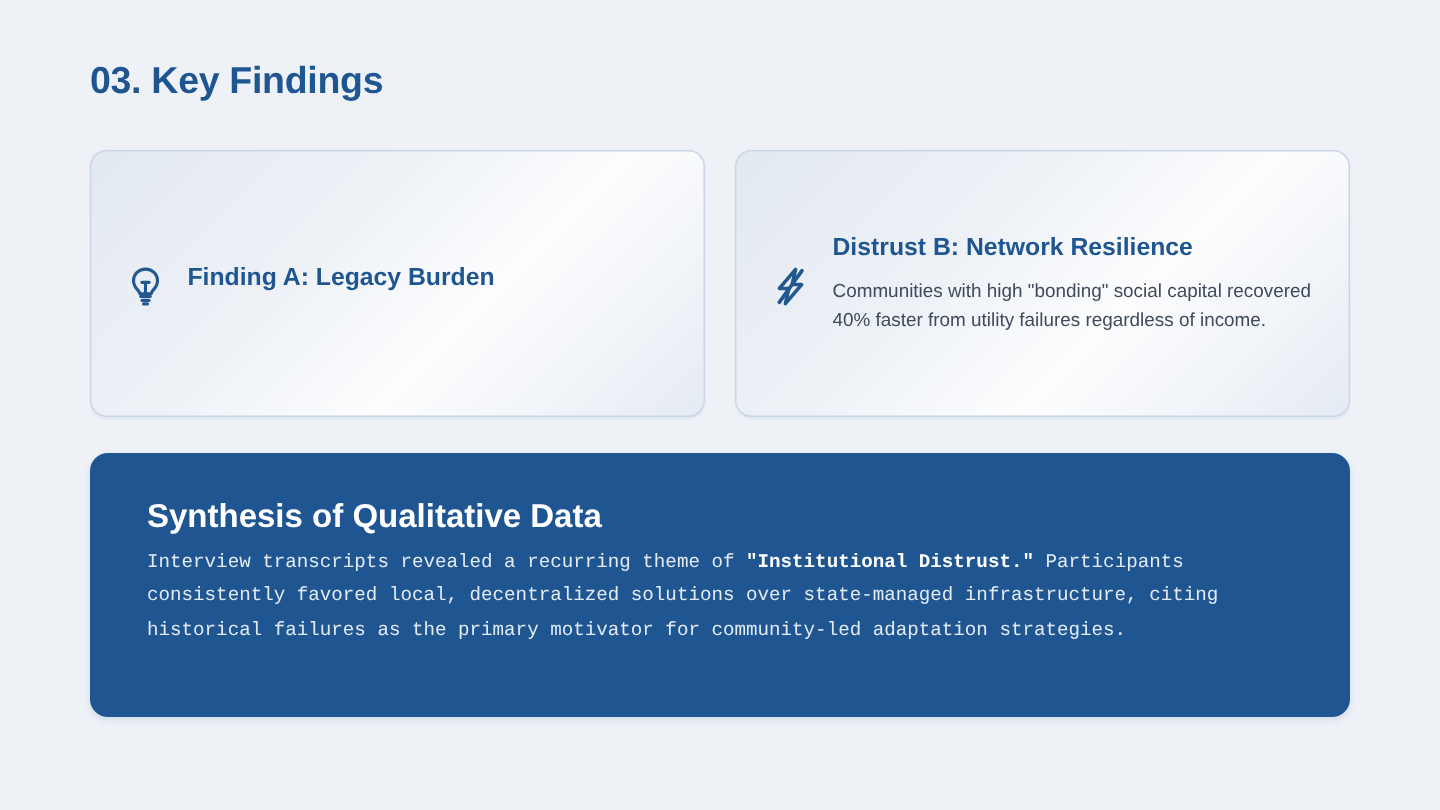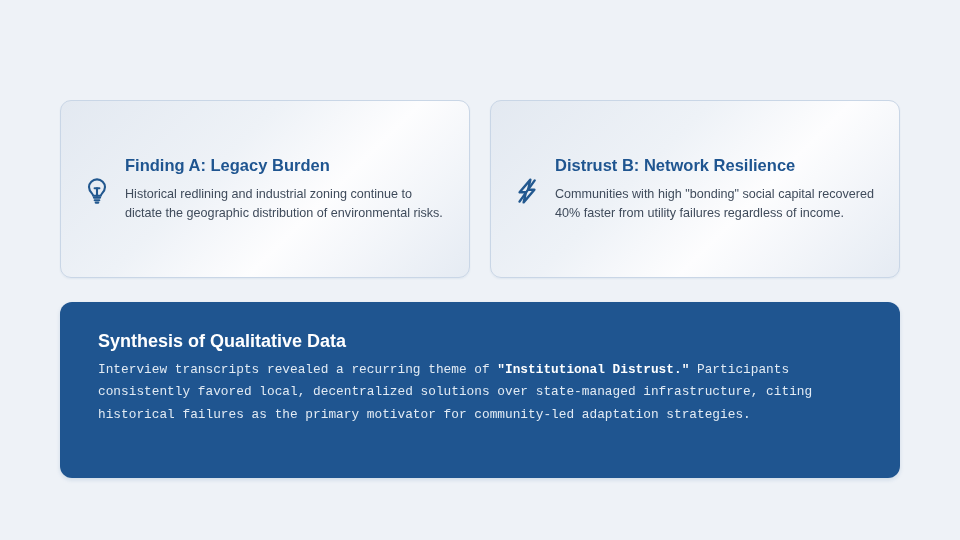--- a/index.html
+++ b/index.html
@@ -91,21 +91,21 @@
     top: 302px;
     width: 840px;
     height: 176px;
     box-sizing: border-box;
     background: #1f5590;
     border-radius: 12px;
     padding: 28px 38px 0 38px;
     box-shadow: 0 2px 4px rgba(31, 85, 144, 0.14);
   }
   .synthesis-title {
-    font-size: 18px;
+    font-size: 22px;
     font-weight: bold;
     color: #ffffff;
     margin: 0 0 6px 0;
     line-height: 1.25;
   }
   .synthesis-text {
     font-size: 12.8px;
     line-height: 1.78;
     color: #e2ebf4;
     margin: 0;
@@ -114,37 +114,37 @@
   .synthesis-text b {
     color: #ffffff;
     font-weight: bold;
   }
 </style>
 </head>
 <body>
 
 <div class="slide">
 
+  <div class="section-title">03. Key Findings</div>
 
   <div class="cards">
 
     <div class="card">
       <span class="card-icon">
         <svg width="26" height="28" viewBox="0 0 26 28" fill="none" stroke="currentColor" stroke-width="2.1" stroke-linecap="round" stroke-linejoin="round">
           <path d="M13 2.4c-4.5 0-8 3.4-8 7.7 0 3 1.6 4.9 2.9 6.3.8.9 1.3 1.5 1.3 2.4h7.6c0-.9.5-1.5 1.3-2.4 1.3-1.4 2.9-3.3 2.9-6.3 0-4.3-3.5-7.7-8-7.7z"></path>
           <path d="M9.9 20.6h6.2"></path>
           <path d="M10.7 23.2h4.6"></path>
           <path d="M11.7 25.6h2.6"></path>
           <path d="M13 11.2v7.6"></path>
           <path d="M10.6 11.2h4.8"></path>
         </svg>
       </span>
       <div class="card-body">
         <p class="card-title">Finding A: Legacy Burden</p>
-        <p class="card-text">Historical redlining and industrial zoning continue to dictate the geographic distribution of environmental risks.</p>
       </div>
     </div>
 
     <div class="card">
       <span class="card-icon">
         <svg width="26" height="28" viewBox="0 0 26 28" fill="none" stroke="currentColor" stroke-width="2.4" stroke-linecap="round" stroke-linejoin="round">
           <path d="M16.4 2.6 5.6 15.3h6.3L9.6 25.4 20.4 12.7h-6.3z"></path>
           <path d="M20.7 3.4 5.5 24.6"></path>
         </svg>
       </span>

